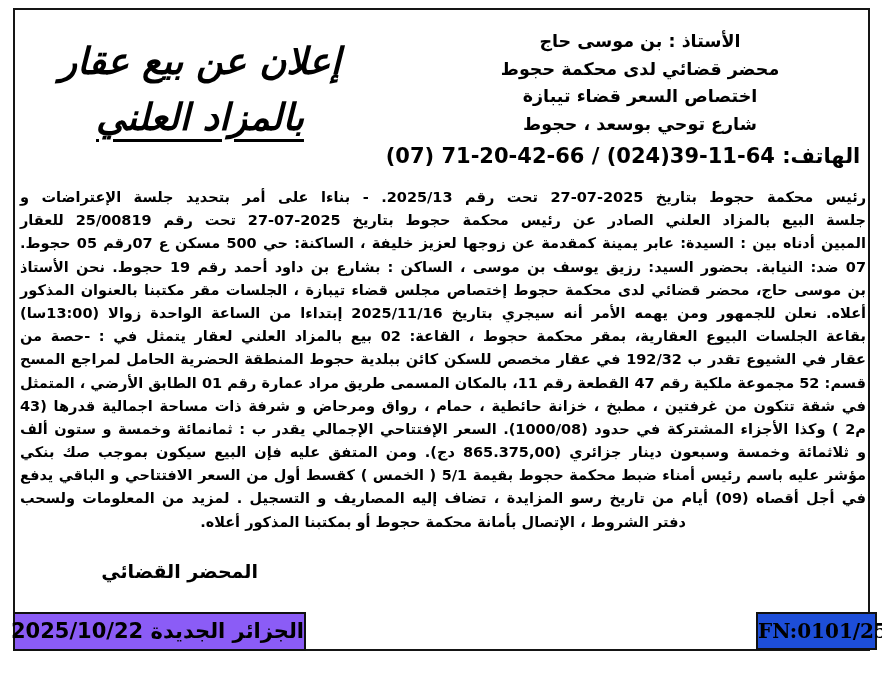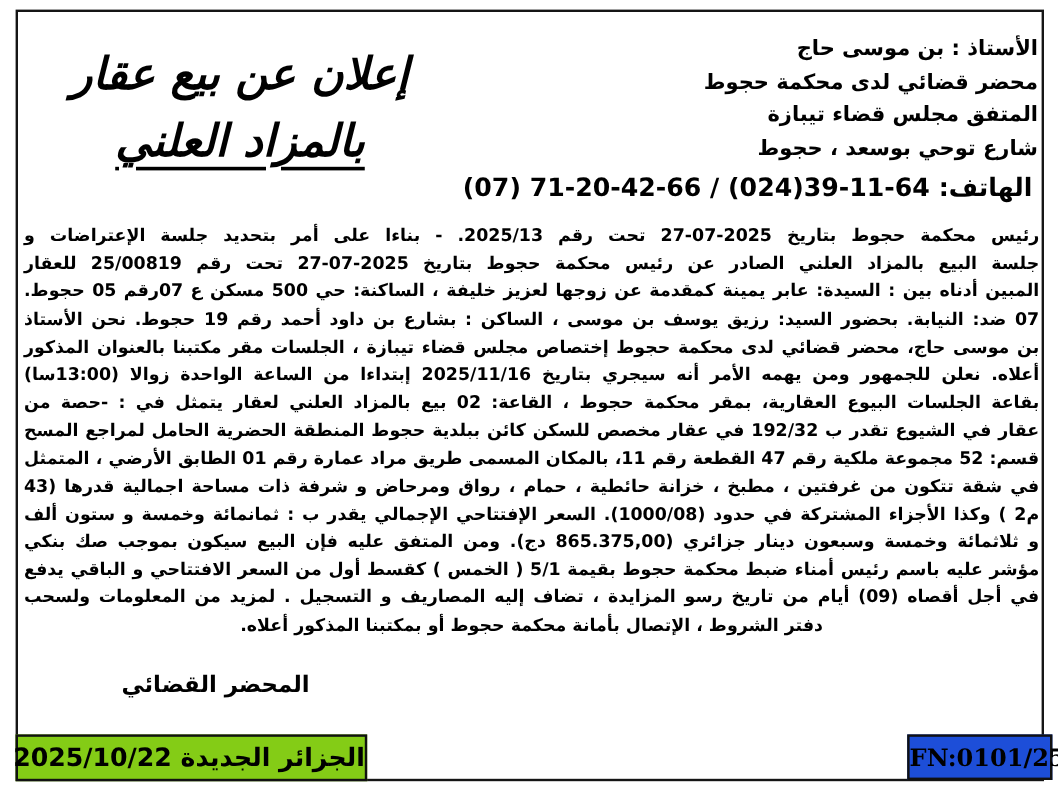--- a/index.html
+++ b/index.html
@@ -17,21 +17,21 @@
     position:absolute;left:22px;top:34px;width:356px;
     direction:rtl;text-align:center;
     font-weight:bold;font-style:italic;
     font-size:37px;line-height:56px;letter-spacing:-1px;
   }
   .title-line2{
     text-decoration:underline;text-decoration-thickness:2.5px;text-underline-offset:9px;
   }
   .officer-block{
     position:absolute;left:415px;top:28px;width:450px;
-    direction:rtl;
+    direction:rtl;text-align:center;
     font-weight:bold;font-size:17.5px;line-height:27.5px;
   }
   .phone-line{
     position:absolute;left:378px;top:141px;width:490px;
     direction:rtl;text-align:center;
     font-weight:bold;font-size:21px;line-height:30px;white-space:nowrap;
   }
   .phone-line .num{direction:ltr;unicode-bidi:isolate;display:inline-block;}
   
   .body-block{
@@ -45,21 +45,21 @@
   }
   .bline-last{text-align:center;text-align-last:center;}
   .signature{
     position:absolute;left:88px;top:560px;width:170px;
     direction:rtl;text-align:right;
     font-weight:bold;font-size:19px;
   }
   
   .news-box{
     position:absolute;left:13px;top:612px;width:293px;height:39px;
-    border:2px solid #111;box-sizing:border-box;background:#84cc16;
+    border:2px solid #111;box-sizing:border-box;background:#8b5cf6;
     direction:rtl;text-align:center;
     font-weight:bold;font-size:21px;line-height:35px;white-space:nowrap;
   }
   .fn-box{
     position:absolute;left:756px;top:612px;width:121px;height:38px;
     border:2px solid #111;box-sizing:border-box;background:#1d4ed8;
     text-align:center;
     font-family:"DejaVu Serif",serif;font-weight:bold;font-size:20px;line-height:34px;
   }
 </style>
@@ -71,21 +71,21 @@
   <div class="doc-border"></div>
 
   <div class="title-block">
     <div>إعلان عن بيع عقار</div>
     <div class="title-line2">بالمزاد العلني</div>
   </div>
 
   <div class="officer-block">
     <div>الأستاذ : بن موسى حاج</div>
     <div>محضر قضائي لدى محكمة حجوط</div>
-    <div>المتفق مجلس قضاء تيبازة</div>
+    <div>اختصاص السعر قضاء تيبازة</div>
     <div>شارع توحي بوسعد ، حجوط</div>
   </div>
 
   <div class="phone-line">
     <span>الهاتف:</span>
     <span class="num" dir="ltr">(07) 71-20-42-66 / (024)39-11-64</span>
   </div>
 
   <div class="body-block">
     <div class="bline">رئيس محكمة حجوط بتاريخ 2025-07-27 تحت رقم 2025/13. - بناءا على أمر بتحديد جلسة الإعتراضات و</div>

